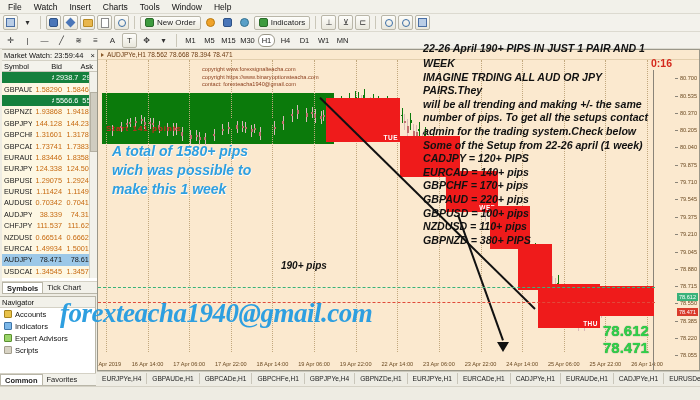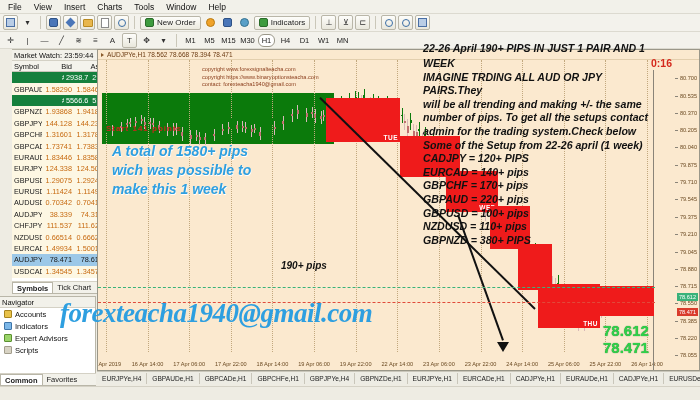--- a/index.html
+++ b/index.html
@@ -54,21 +54,21 @@
   .g-fold{width:10px;height:8px;background:#e8b64c;border:1px solid #b98a21;border-radius:1px;}
   .g-page{width:8px;height:10px;background:#fff;border:1px solid #8b8b8b;}
   .g-mag{width:8px;height:8px;border:1.5px solid #3b6ea5;border-radius:50%;}
   .g-grn{width:9px;height:9px;background:#3e9b3e;border:1px solid #2a6b2a;border-radius:2px;}
   .g-orn{width:9px;height:9px;background:#f0a32a;border:1px solid #b97a10;border-radius:50%;}
   .g-blu{width:9px;height:9px;background:#4a76b8;border:1px solid #2e5286;border-radius:2px;}
   .g-tel{width:9px;height:9px;background:#5aa0c8;border:1px solid #35718f;border-radius:50%;}
 
   
   .mw {
-    position:absolute; left:12px; top:49px; width:96px; height:245px;
+    position:absolute; left:2px; top:49px; width:96px; height:245px;
     background:#ffffff; border:1px solid #b9b6a8; border-left:none;
     overflow:hidden;
   }
   .mw-title {
     height:11px; background:#f2f1ea; font-size:7.5px; color:#111;
     display:flex; align-items:center; justify-content:space-between;
     padding:0 2px; border-bottom:1px solid #d4d1c5;
   }
   .mw-head {
     height:11px; background:#f4f3ec; border-bottom:1px solid #c9c6ba;
@@ -216,21 +216,21 @@
   .statusbar { position:absolute; left:0; bottom:0; width:700px; height:14px;
                background:#eeece3; border-top:1px solid #d4d1c5; }
 </style>
 </head>
 <body>
 
 <div id="app">
 
   <div class="menubar">
     <span class="mi">File</span>
-    <span class="mi">View</span>
+    <span class="mi">Watch</span>
     <span class="mi">Insert</span>
     <span class="mi">Charts</span>
     <span class="mi">Tools</span>
     <span class="mi">Window</span>
     <span class="mi">Help</span>
   </div>
 
   <div class="toolbar row1">
     <div class="tbtn box">
         <span class="g-sq"></span>

